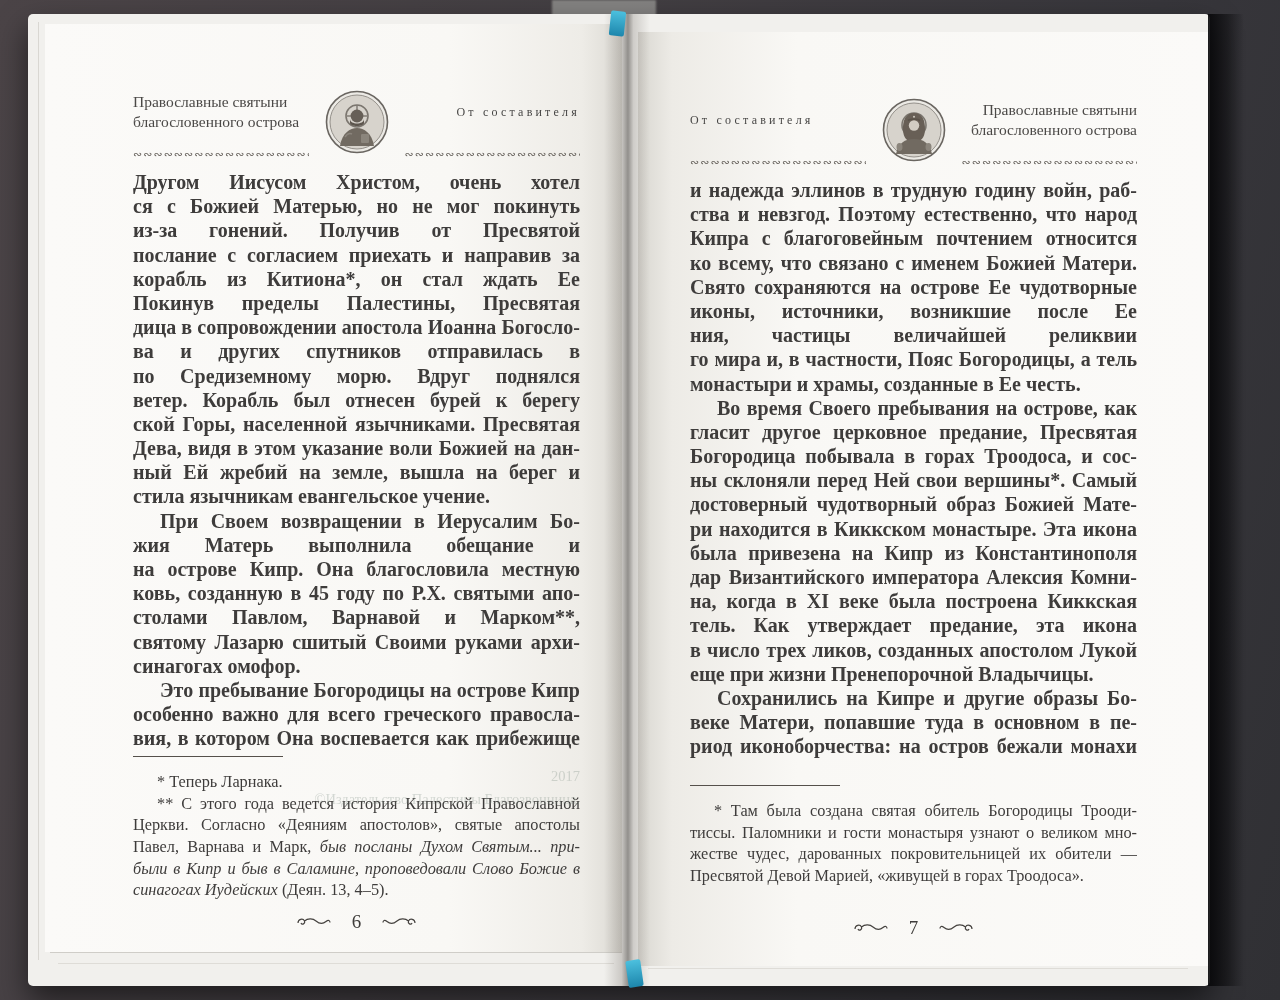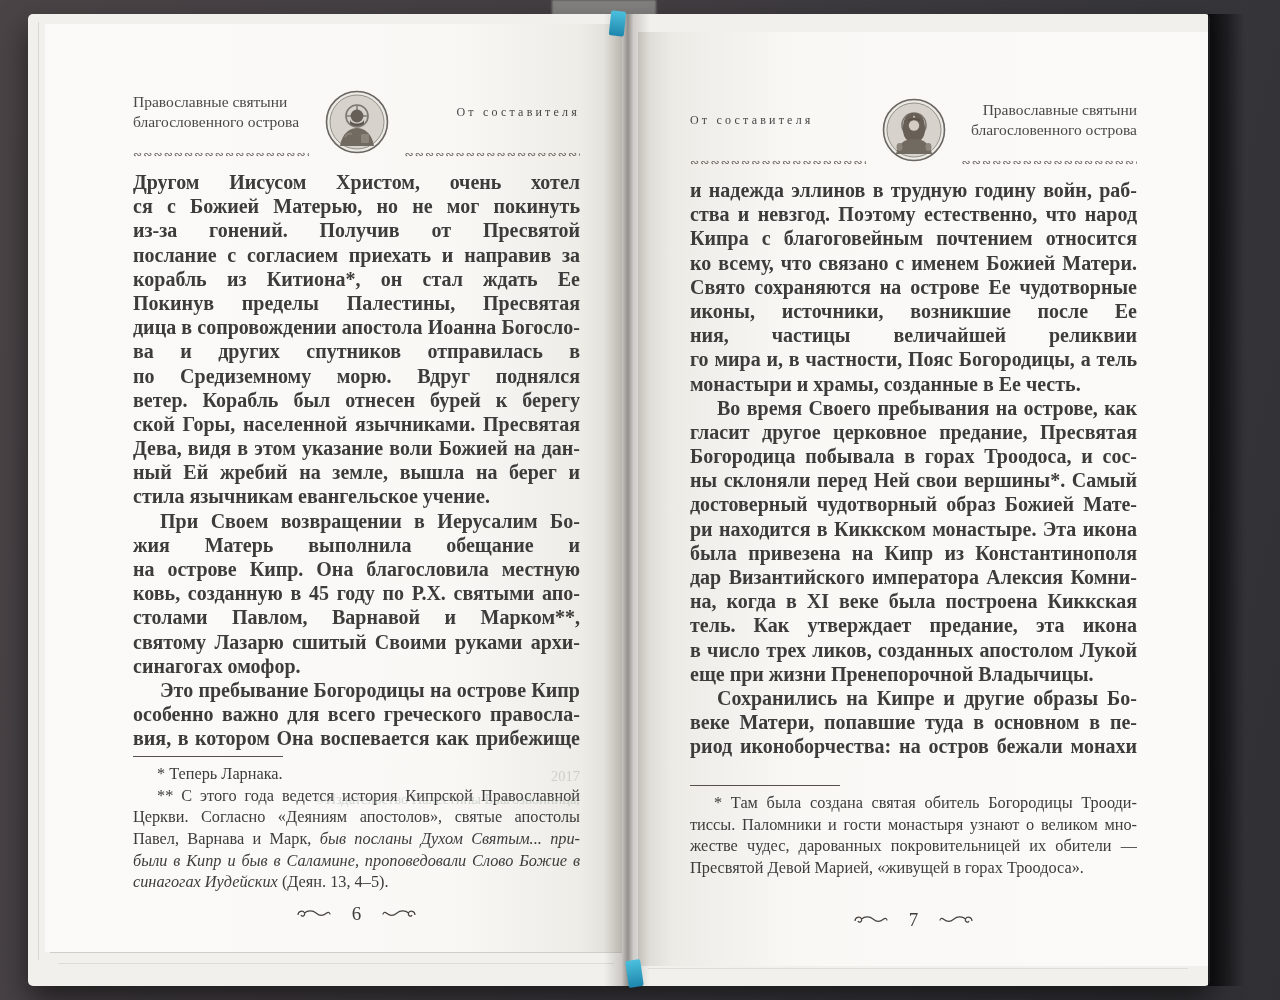--- a/index.html
+++ b/index.html
@@ -44,21 +44,21 @@
   .orn-gap{width:96px;}
 
   .medallion{position:absolute;left:50%;transform:translateX(-50%);top:-2px;width:64px;height:64px;z-index:6;}
 
   .body-text{margin-top:8px;font-size:20px;font-weight:bold;}
   .ln{height:24.2px;overflow:hidden;text-align:justify;text-align-last:justify;line-height:24.2px;}
   .ln.last{text-align-last:left;}
   .ln.ind{text-indent:27px;}
 
   .fn-rule{margin-top:5px;width:150px;height:1.4px;background:#55504b;}
-  .fn{margin-top:6px;font-size:16.3px;}
+  .fn{margin-top:14px;font-size:16.3px;}
   .fn .ln{height:21.7px;line-height:21.7px;}
   .fn .ln.ind{text-indent:24px;}
   .fn i{font-style:italic;}
   .fn-rule-right{margin-top:26px;}
 
   .pagenum-row{display:flex;justify-content:center;align-items:center;gap:20px;margin-top:10px;height:22px;}
   .pagenum-row.pn-right{margin-top:30px;}
   .pagenum{font-size:19px;color:#3f3d3b;}
   .flourish{width:36px;height:12px;}
   .flourish.mir{transform:scaleX(-1);}

